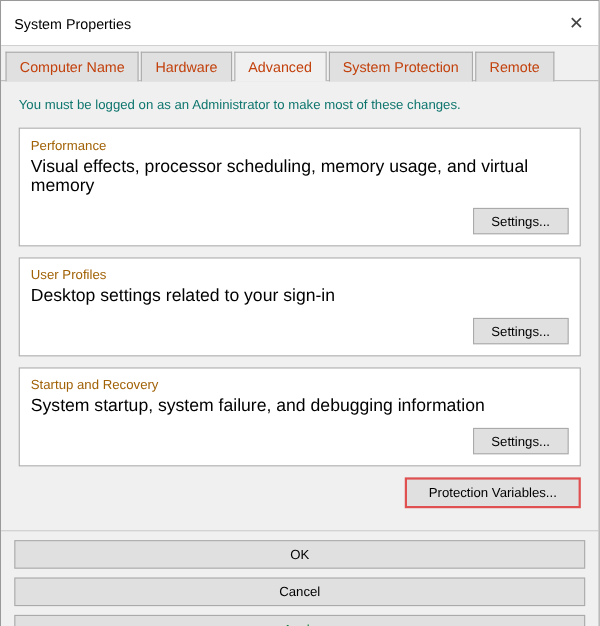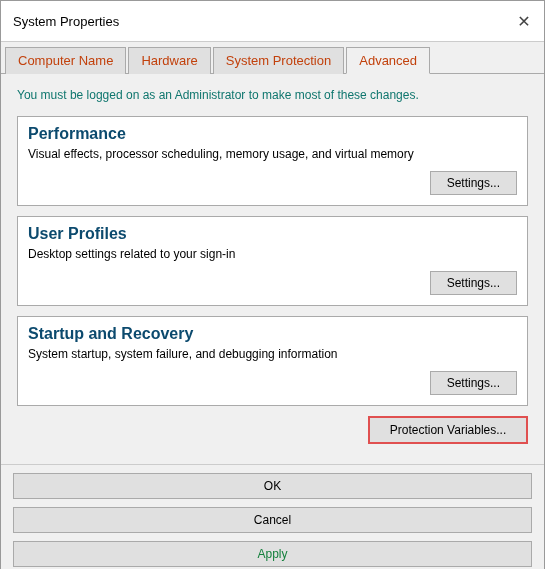--- a/index.html
+++ b/index.html
@@ -91,28 +91,28 @@
     }
 
     .section-box {
       border: 1px solid #aaa;
       background: #fff;
       margin-bottom: 10px;
       padding: 8px 10px 10px 10px;
     }
 
     .section-title {
+      font-size: 12px;
+      font-weight: normal;
+      margin-bottom: 4px;
+      color: #a16207;
+    }
+
+    .section-desc {
       font-size: 16px;
-      font-weight: bold;
-      margin-bottom: 4px;
-      color: #0c4a6e;
-    }
-
-    .section-desc {
-      font-size: 12px;
       color: #000;
       margin-bottom: 10px;
     }
 
     .section-btn-row {
       display: flex;
       justify-content: flex-end;
     }
 
     .settings-btn {
@@ -172,22 +172,23 @@
 <div class="window">
 
   <div class="title-bar">
     <span class="title-bar-text">System Properties</span>
     <button class="close-btn">✕</button>
   </div>
 
   <div class="tab-bar">
     <div class="tab">Computer Name</div>
     <div class="tab">Hardware</div>
+    <div class="tab active">Advanced</div>
     <div class="tab">System Protection</div>
-    <div class="tab active">Advanced</div>
+    <div class="tab">Remote</div>
   </div>
 
   <div class="content">
     <div class="admin-notice">You must be logged on as an Administrator to make most of these changes.</div>
 
     <div class="section-box">
       <div class="section-title">Performance</div>
       <div class="section-desc">Visual effects, processor scheduling, memory usage, and virtual memory</div>
       <div class="section-btn-row">
         <button class="settings-btn">Settings...</button>

